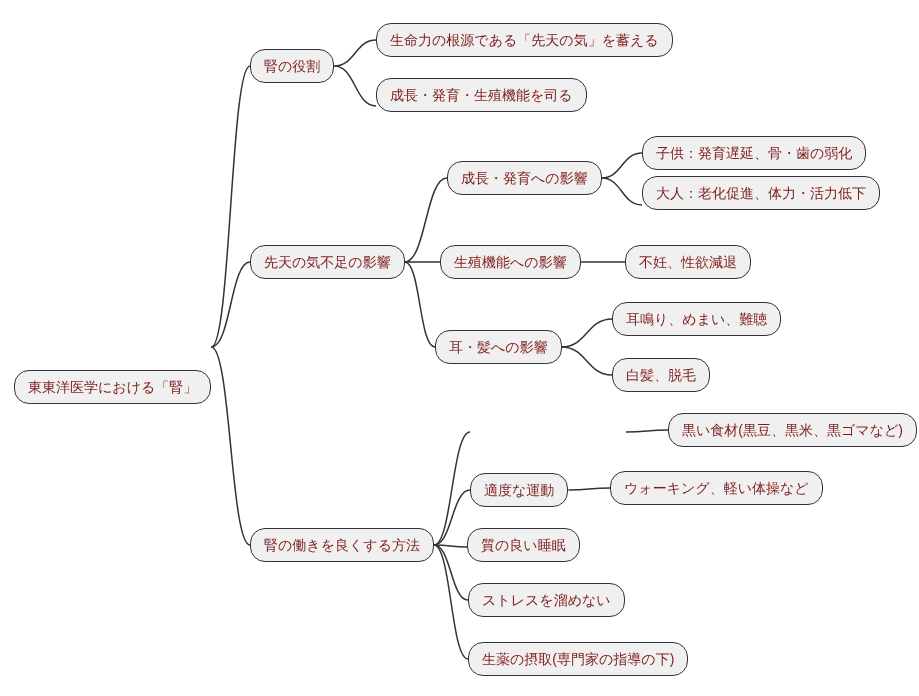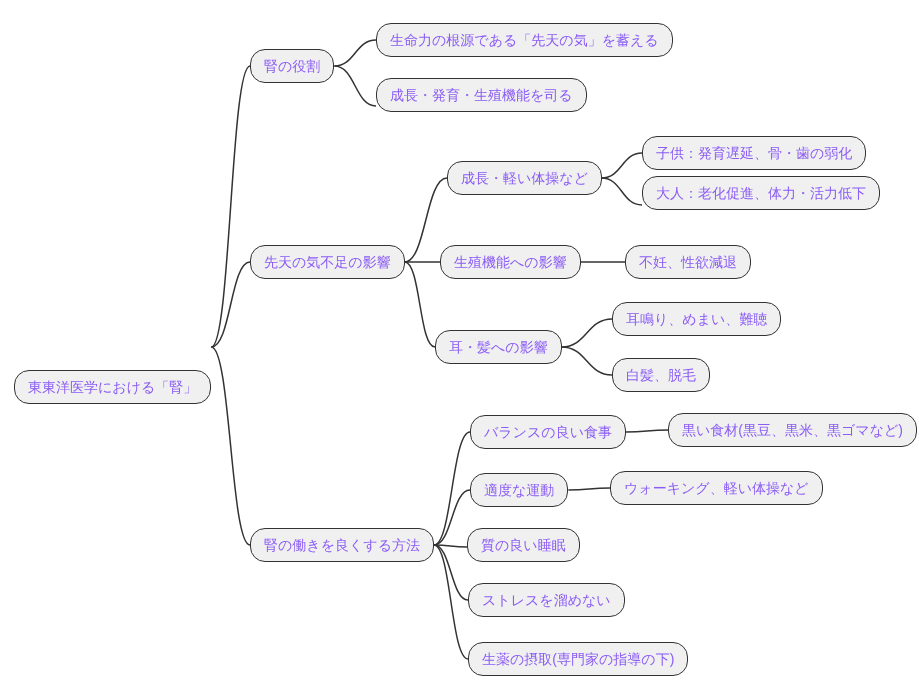--- a/index.html
+++ b/index.html
@@ -24,21 +24,21 @@
     stroke-width: 1.5;
   }
   .node {
     position: absolute;
     background: #f0f0f0;
     border: 1.7px solid #333333;
     border-radius: 15px;
     padding: 6px 13px;
     font-size: 14px;
     line-height: 20px;
-    color: #8b5cf6;
+    color: #7f1d1d;
     white-space: nowrap;
     text-align: center;
   }
 </style>
 </head>
 <body>
 
 <div id="canvas">
   <svg id="edges" xmlns="http://www.w3.org/2000/svg">
       <path d="M 211.3125 347 C 230.65625 347, 230.65625 66, 250 66"></path>
@@ -63,30 +63,29 @@
       <path d="M 568.328125 490 C 589.1640625 490, 589.1640625 488, 610 488"></path>
     </svg>
 
   <div class="node" style="left:14px;  top:330px;margin-top:40px;">東東洋医学における「腎」</div>
 
   <div class="node" style="left:250px; top:49px;">腎の役割</div>
   <div class="node" style="left:376px; top:23px;">生命力の根源である「先天の気」を蓄える</div>
   <div class="node" style="left:376px; top:78px;">成長・発育・生殖機能を司る</div>
 
   <div class="node" style="left:250px; top:245px;">先天の気不足の影響</div>
-  <div class="node" style="left:447px; top:161px;">成長・軽い体操など</div>
+  <div class="node" style="left:447px; top:161px;">成長・発育への影響</div>
   <div class="node" style="left:642px; top:136px;">子供：発育遅延、骨・歯の弱化</div>
   <div class="node" style="left:642px; top:176px;">大人：老化促進、体力・活力低下</div>
   <div class="node" style="left:440px; top:245px;">生殖機能への影響</div>
   <div class="node" style="left:625px; top:245px;text-align:center;">不妊、性欲減退</div>
   <div class="node" style="left:435px; top:330px;">耳・髪への影響</div>
   <div class="node" style="left:612px; top:302px;">耳鳴り、めまい、難聴</div>
   <div class="node" style="left:612px; top:358px;">白髪、脱毛</div>
 
   <div class="node" style="left:250px; top:528px;">腎の働きを良くする方法</div>
-  <div class="node" style="left:470px; top:415px;">バランスの良い食事</div>
   <div class="node" style="left:668px; top:413px;">黒い食材(黒豆、黒米、黒ゴマなど)</div>
   <div class="node" style="left:470px; top:473px;">適度な運動</div>
   <div class="node" style="left:610px; top:471px;">ウォーキング、軽い体操など</div>
   <div class="node" style="left:467px; top:528px;">質の良い睡眠</div>
   <div class="node" style="left:468px; top:583px;">ストレスを溜めない</div>
   <div class="node" style="left:468px; top:642px;">生薬の摂取(専門家の指導の下)</div>
 </div>
 
 </body></html>

